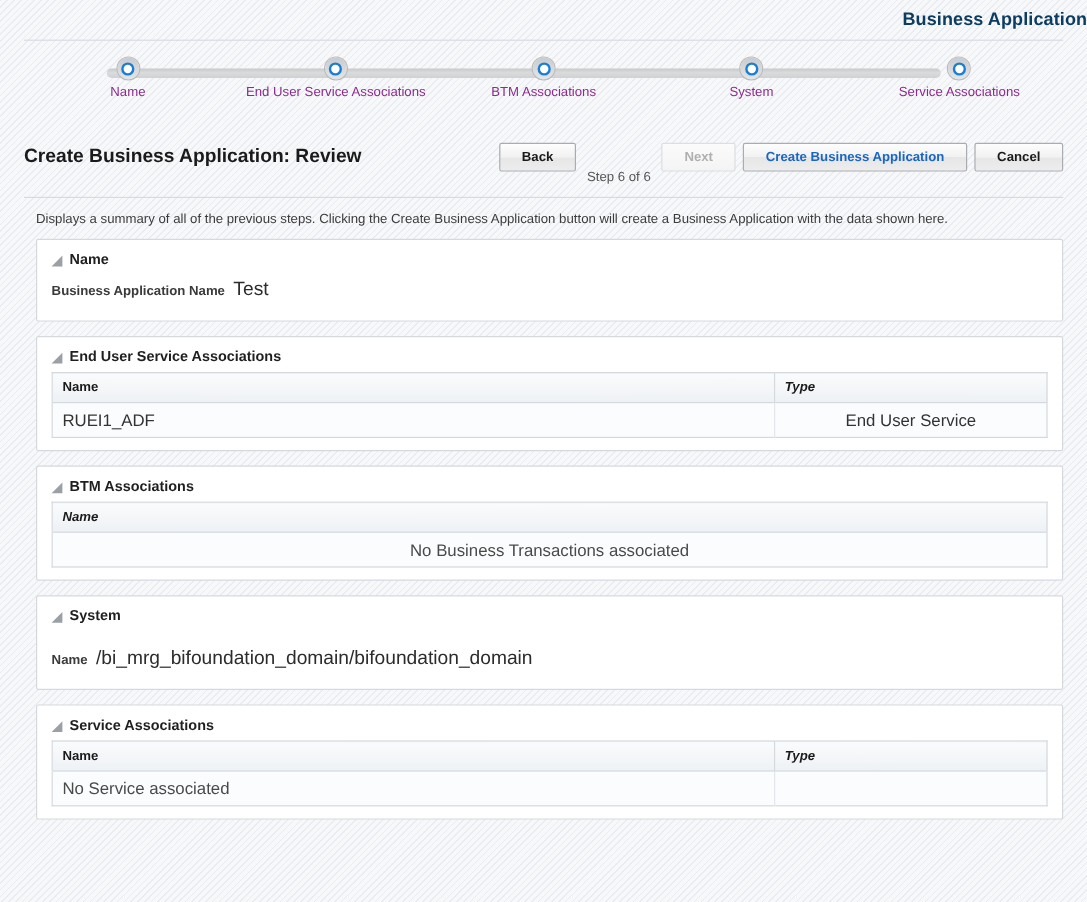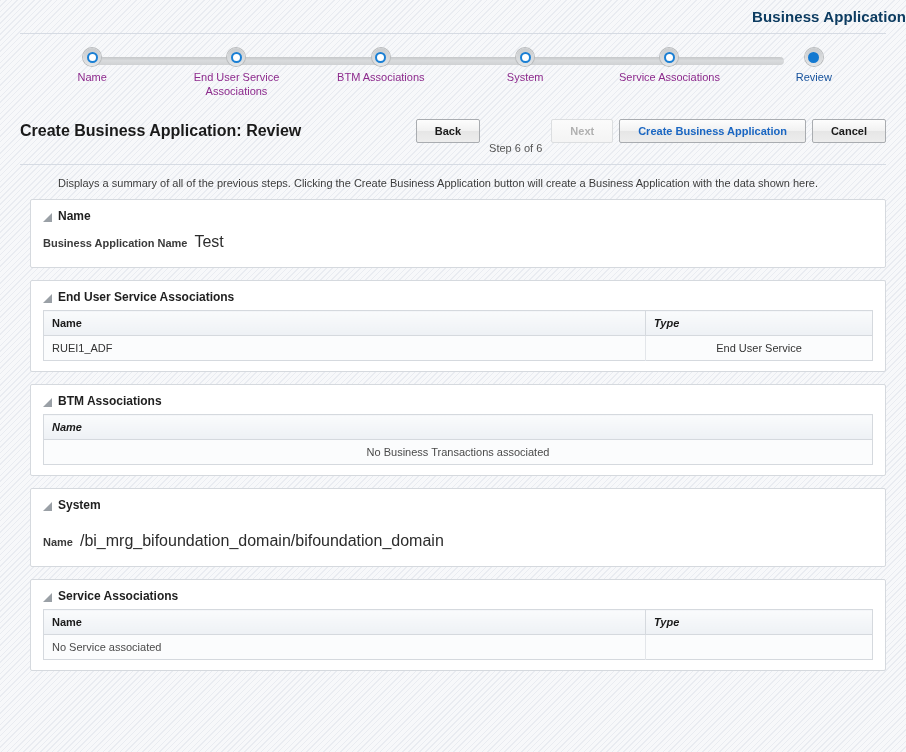--- a/index.html
+++ b/index.html
@@ -149,21 +149,20 @@
   .title-rule {
     margin: 0 20px;
     border-top: 1px solid #d6dbe3;
   }
 
   
   .instruction {
     padding: 12px 20px 10px 30px;
     font-size: 11px;
     color: #3c3c3c;
-    margin-left: 28px;
   }
 
   
   .panel {
     margin: 0 20px 12px 30px;
     background: #ffffff;
     border: 1px solid #d5d9de;
     border-radius: 2px;
   }
   .panel-header {
@@ -221,21 +220,21 @@
     font-size: 11px;
     font-weight: bold;
     color: #1a1a1a;
     background: linear-gradient(to bottom, #fafbfc, #eef1f5);
     border-bottom: 1px solid #d5d9de;
     border-right: 1px solid #d5d9de;
     padding: 6px 8px;
   }
   .data-table th:last-child { border-right: none; font-style: italic; }
   .data-table td {
-    font-size: 11px;
+    font-size: 14px;
     color: #333333;
     background: #fbfcfd;
     border-right: 1px solid #e3e6ea;
     padding: 6px 8px;
     vertical-align: top;
   }
   .data-table td:last-child { border-right: none; text-align: center; }
   .data-table td.empty-msg {
     color: #4a4a4a;
   }
@@ -271,24 +270,20 @@
     <div class="stop">
       <div class="stop-dot"></div>
       <div class="stop-label">System</div>
     </div>
 
     <div class="stop">
       <div class="stop-dot"></div>
       <div class="stop-label">Service Associations</div>
     </div>
 
-    <div class="stop current">
-      <div class="stop-dot"></div>
-      <div class="stop-label">Review</div>
-    </div>
 
   </div>
 </div>
 
 <div class="title-bar">
   <div class="page-title">Create Business Application: Review</div>
   <div class="toolbar">
     <button class="btn">Back</button>
     <span class="step-text">Step 6 of 6</span>
     <button class="btn disabled" disabled="">Next</button>

